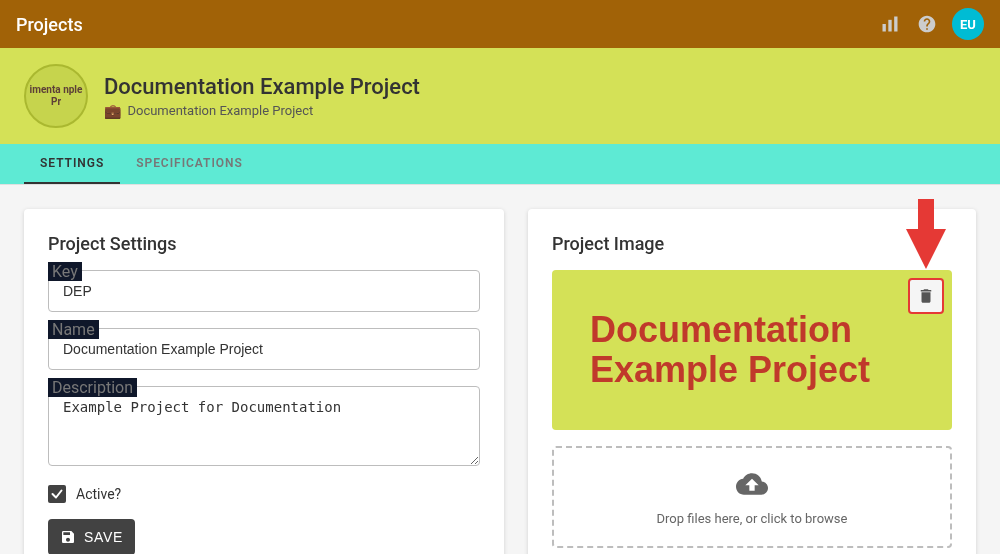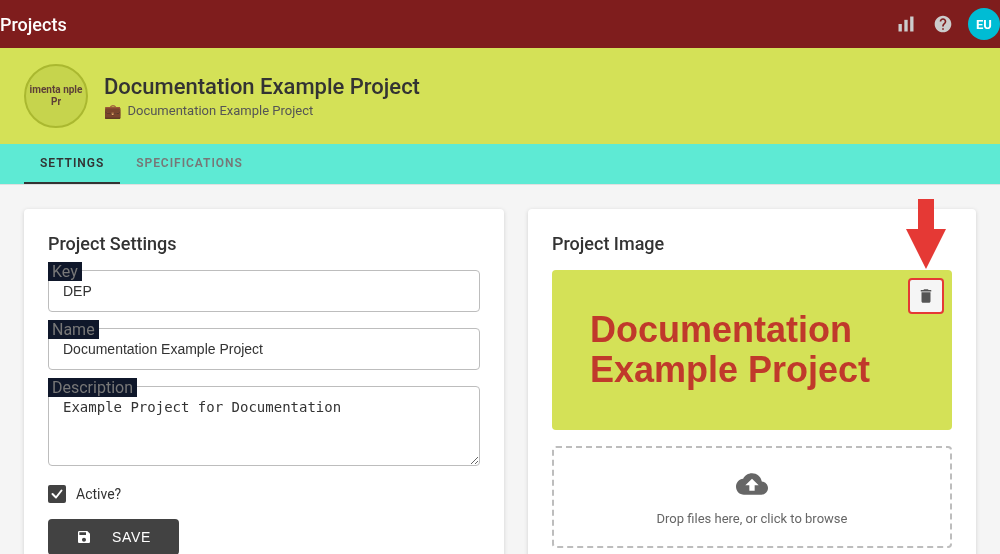--- a/index.html
+++ b/index.html
@@ -1,25 +1,25 @@
 <!DOCTYPE html>
 <html><head>
   <meta charset="utf-8">
   <style>
     * { box-sizing: border-box; margin: 0; padding: 0; }
     body { font-family: Roboto, Arial, sans-serif; background: #f5f5f5; color: #333; font-size: 14px; }
 
     
     .top-nav {
-      background: #7f1d1d;
+      background: #a16207;
       color: #fff;
       height: 48px;
       display: flex;
       align-items: center;
-      padding: 0 0;
+      padding: 0 16px;
       justify-content: space-between;
     }
     .top-nav-title { font-size: 18px; font-weight: 500; color: #fff; }
     .top-nav-right { display: flex; align-items: center; gap: 13px; }
     .nav-icon { width: 24px; height: 24px; display: flex; align-items: center; justify-content: center; cursor: pointer; color: #ccc; }
     .nav-avatar {
       width: 32px; height: 32px; border-radius: 50%;
       background: #00bcd4; color: #fff;
       display: flex; align-items: center; justify-content: center;
       font-size: 13px; font-weight: bold; cursor: pointer;
@@ -142,27 +142,27 @@
     }
     .checkbox-box svg { width: 12px; height: 12px; }
     .checkbox-label { font-size: 14px; color: #333; }
 
     
     .save-button {
       background: #424242;
       color: #fff;
       border: none;
       border-radius: 4px;
-      padding: 10px 28px;
+      padding: 10px 12px;
       font-size: 14px;
       font-weight: 500;
       cursor: pointer;
       display: flex;
       align-items: center;
-      gap: 20px;
+      gap: 8px;
       letter-spacing: 0.05em;
       text-transform: uppercase;
     }
 
     
     .image-panel {
       background: #fff;
       border-radius: 4px;
       box-shadow: 0 1px 4px rgba(0,0,0,0.15);
       padding: 24px;

